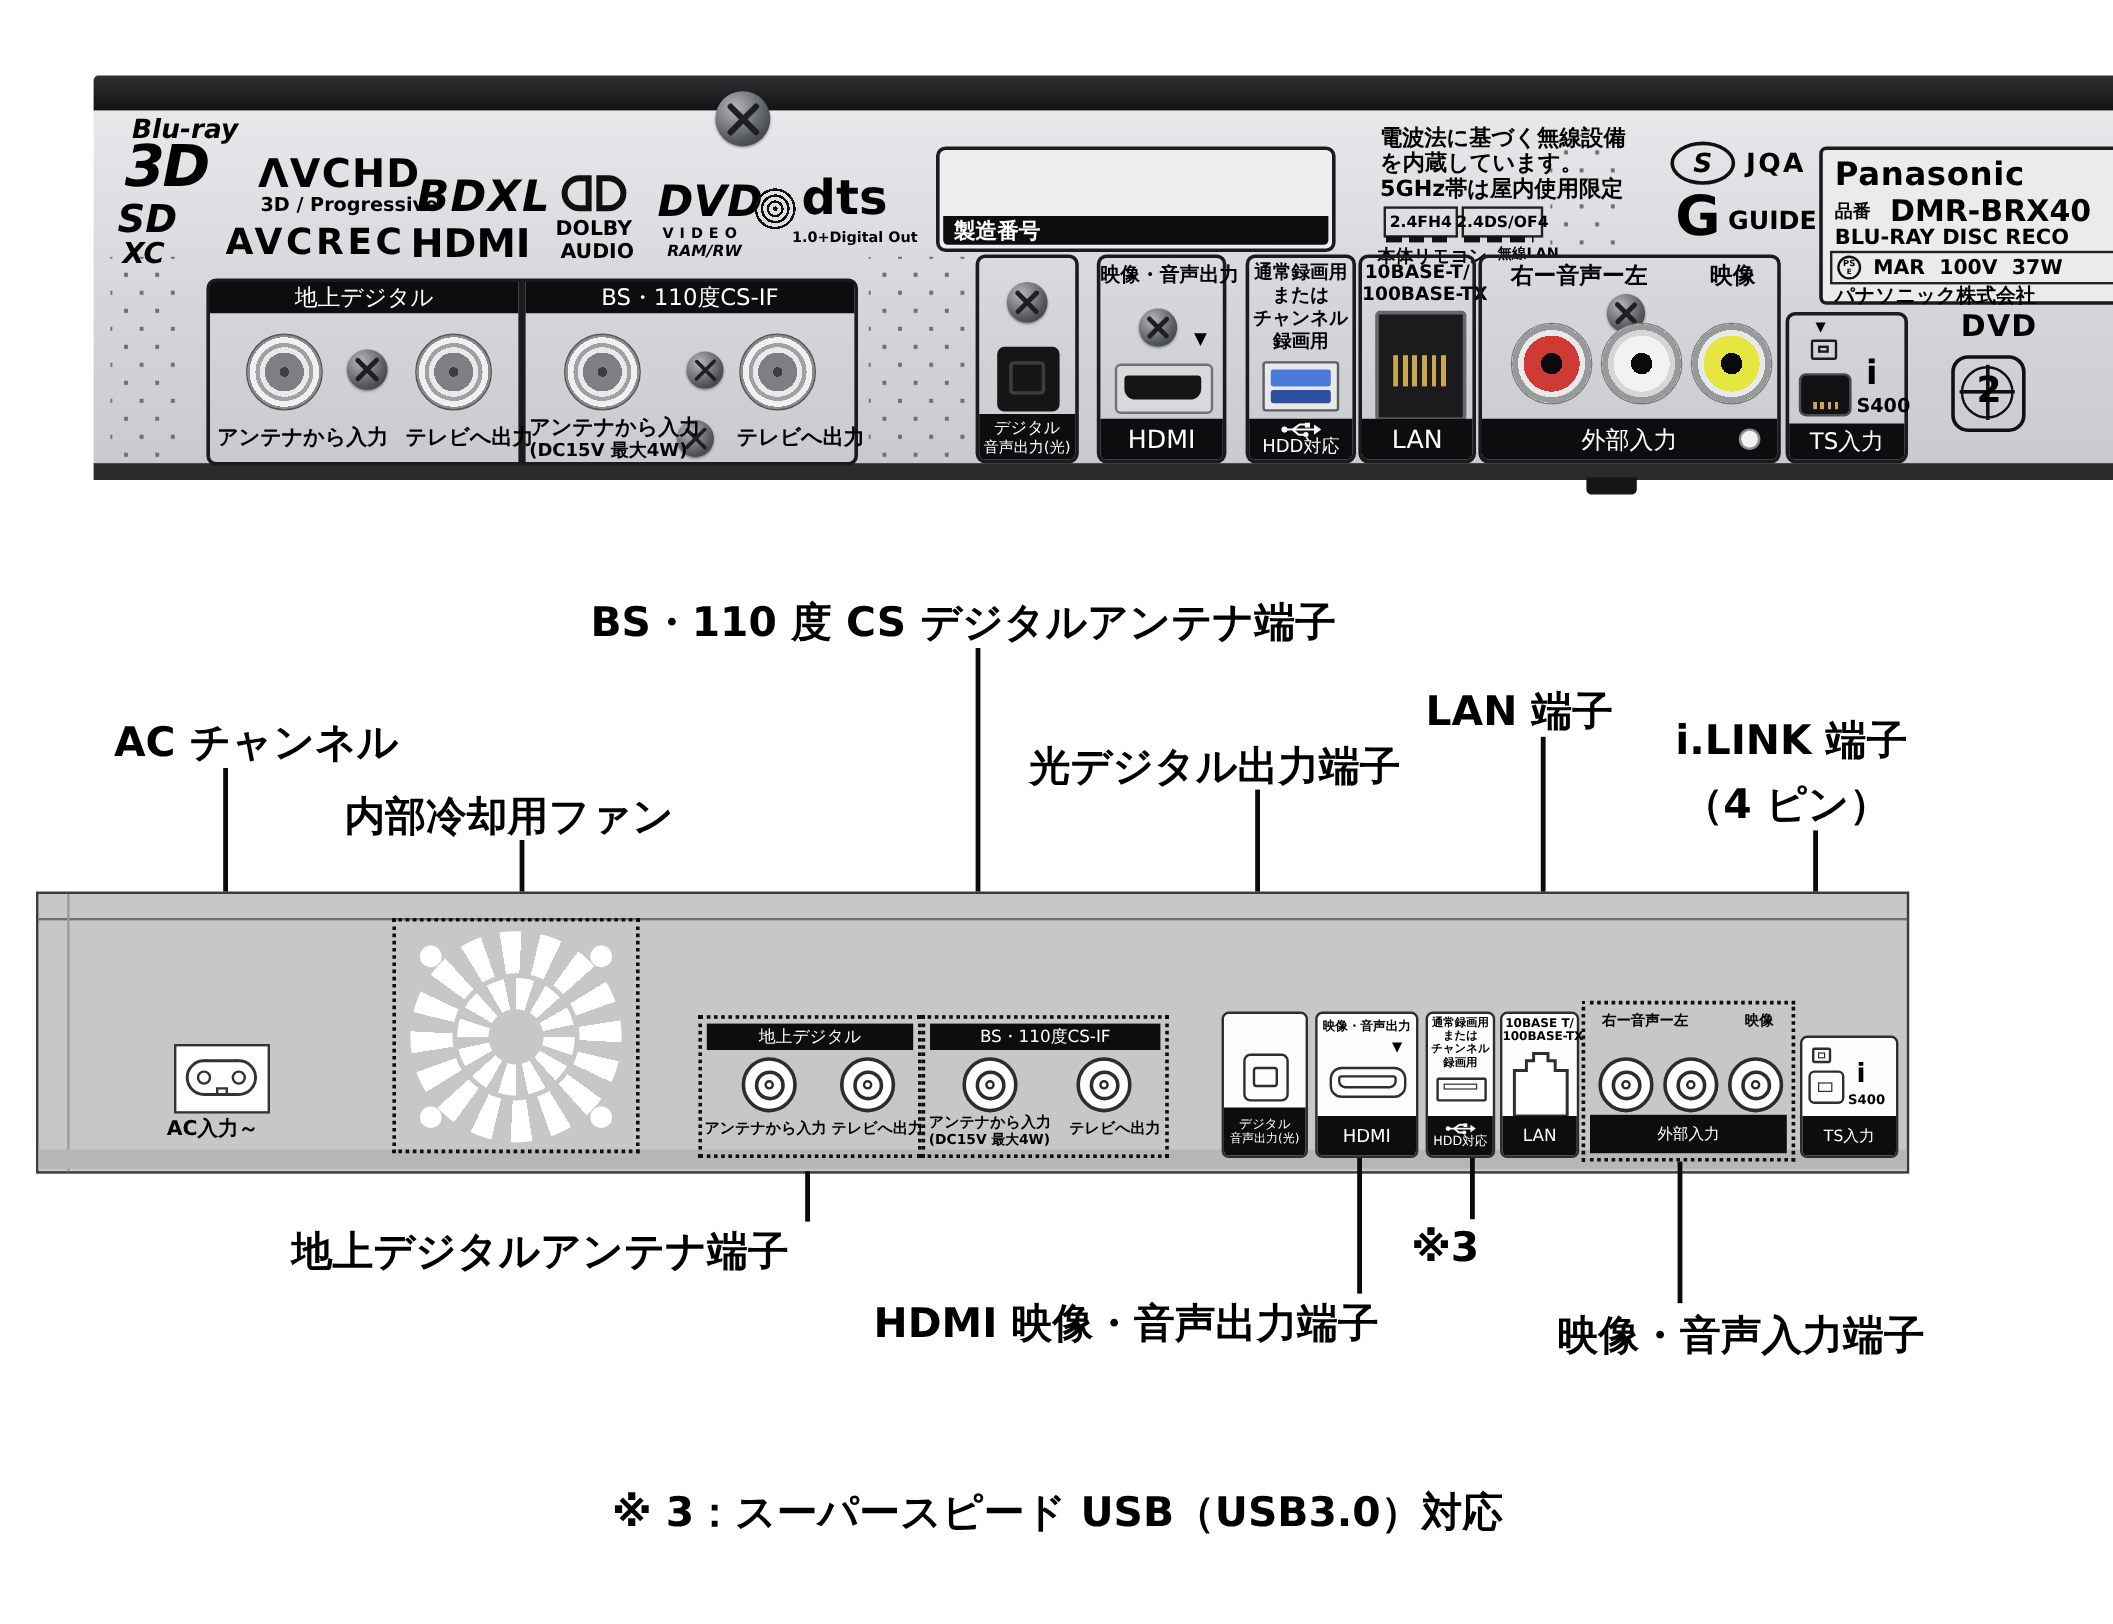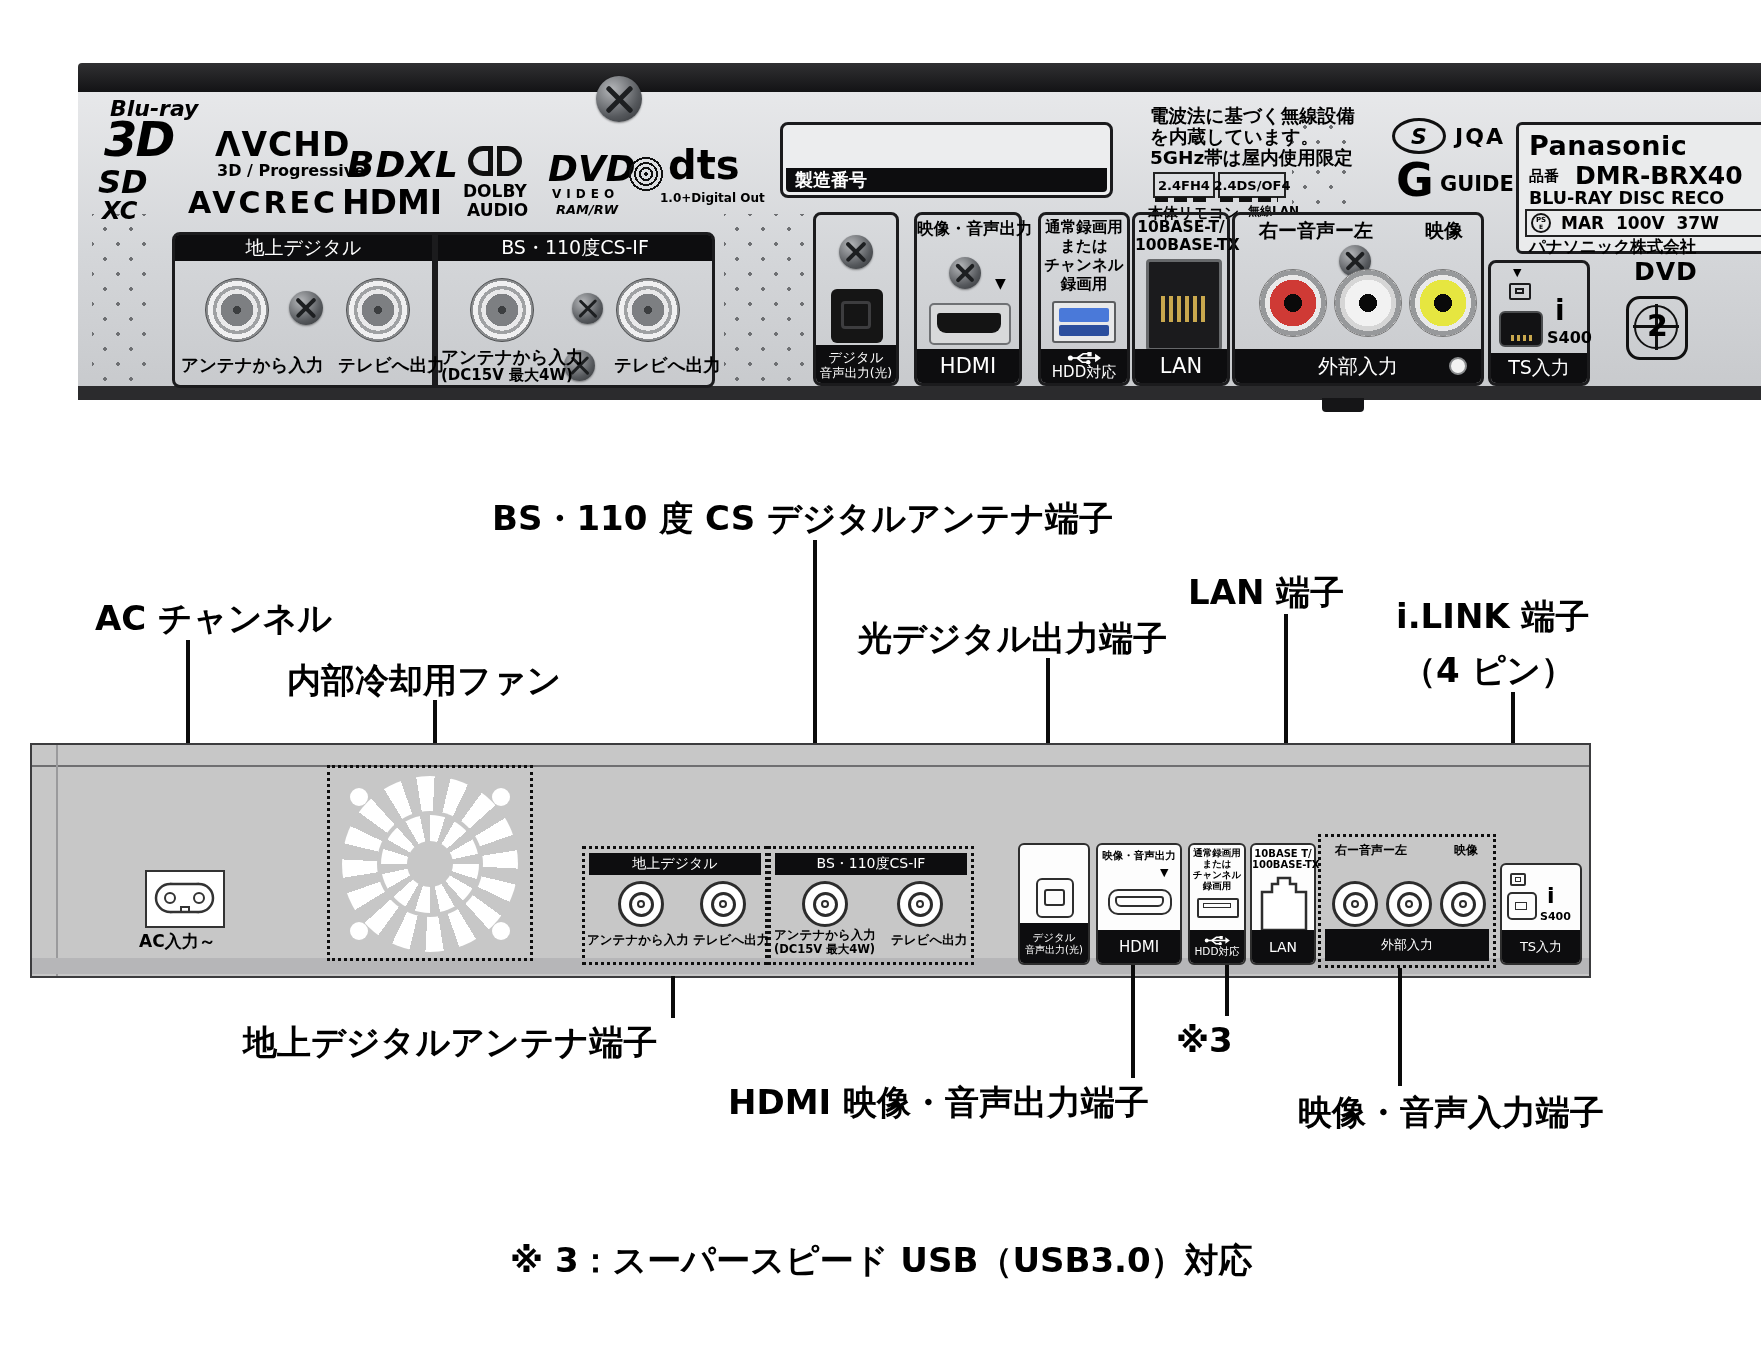--- a/index.html
+++ b/index.html
@@ -58,21 +58,21 @@
     <div class="dd" style="left:497px;top:146px;border-radius:0 16px 16px 0"></div>
     <div class="t" style="left:463px;top:182px;font-size:17px;font-weight:800">DOLBY</div>
     <div class="t" style="left:467px;top:201px;font-size:17px;font-weight:600">AUDIO</div>
     <div class="t" style="left:548px;top:148px;font-size:36px;font-weight:900;font-style:italic">DVD</div>
     <div class="t" style="left:552px;top:188px;font-size:12px;font-weight:700;letter-spacing:5px">VIDEO</div>
     <div class="t" style="left:556px;top:203px;font-size:13px;font-weight:800;font-style:italic">RAM/RW</div>
     <div class="abs" style="left:628px;top:156px;width:36px;height:36px;border-radius:50%;background:repeating-radial-gradient(circle,#101010 0 2px,rgba(0,0,0,0) 2px 5px)"></div>
     <div class="t" style="left:668px;top:142px;font-size:40px;font-weight:900">dts</div>
     <div class="t" style="left:660px;top:192px;font-size:12px;font-weight:600">1.0+Digital Out</div>
 
-    <div class="box" style="left:780px;top:122px;width:333px;height:76px;background:#ecedee">
+    <div class="box" style="left:780px;top:122px;width:333px;height:88px;background:#ecedee">
       <div class="bar" style="left:3px;right:3px;bottom:3px;height:24px;justify-content:flex-start;padding-left:9px;border-radius:0 0 4px 4px">
         <span style="font-size:18px;font-weight:700">製造番号</span>
       </div>
     </div>
 
     <div class="t" style="left:1150px;top:105px;font-size:18.5px;font-weight:600">電波法に基づく無線設備</div>
     <div class="t" style="left:1150px;top:126px;font-size:18.5px;font-weight:600">を内蔵しています。</div>
     <div class="t" style="left:1150px;top:147px;font-size:18.5px;font-weight:600">5GHz帯は屋内使用限定</div>
     <div class="abs" style="left:1153px;top:172px;width:58px;height:22px;border:2px solid #222;display:flex;align-items:center;justify-content:center">
       <span style="font-size:13px;font-weight:600">2.4FH4</span>

